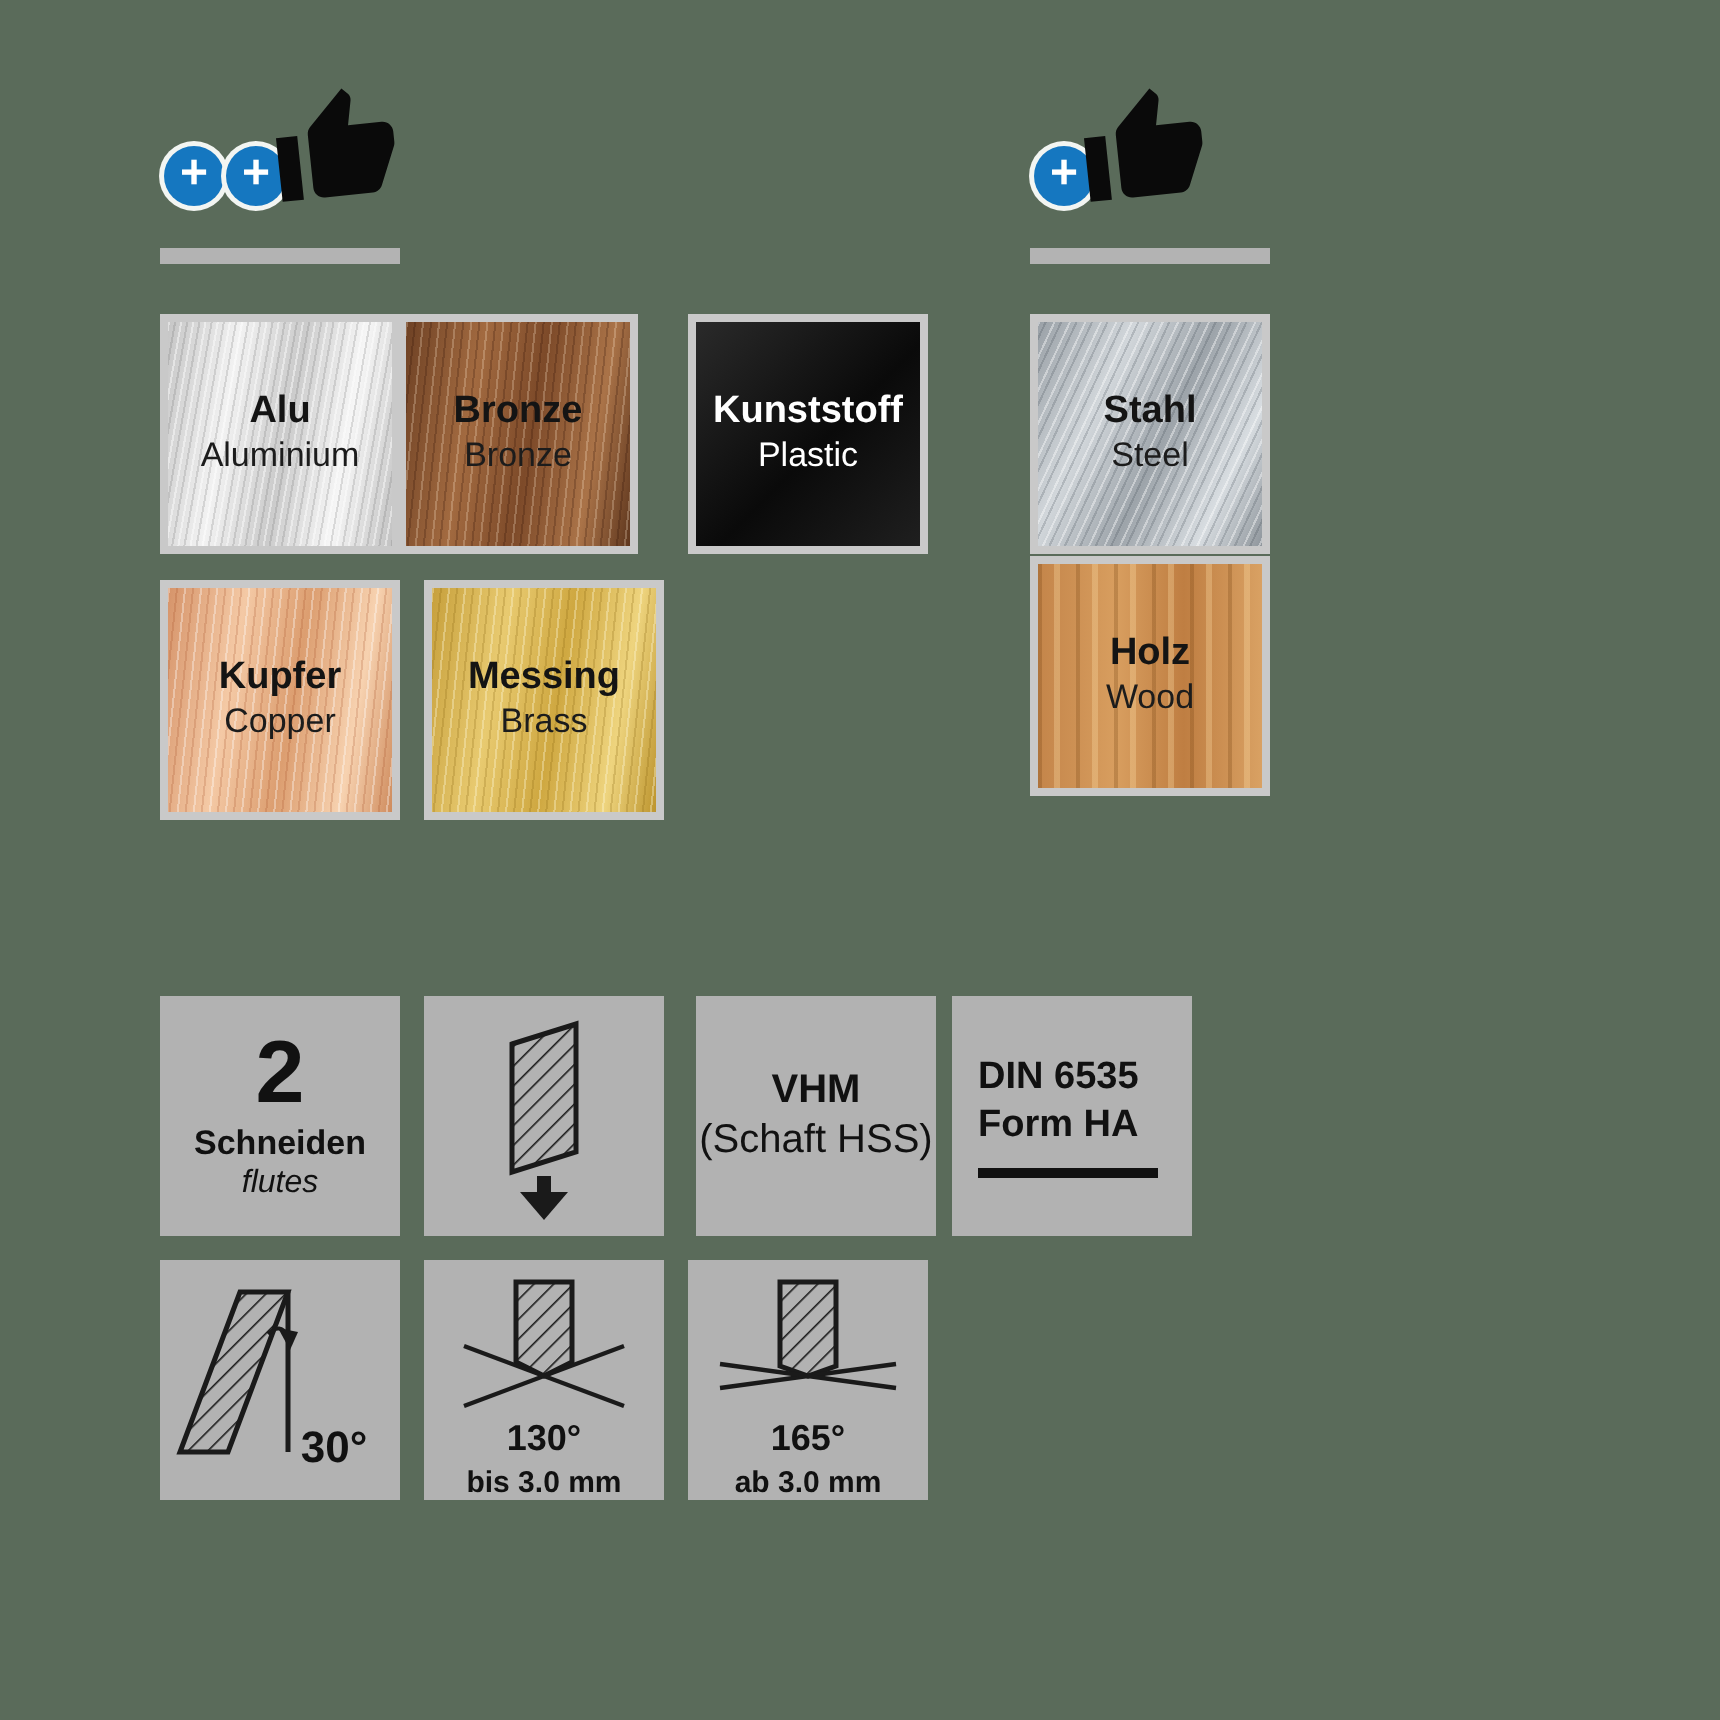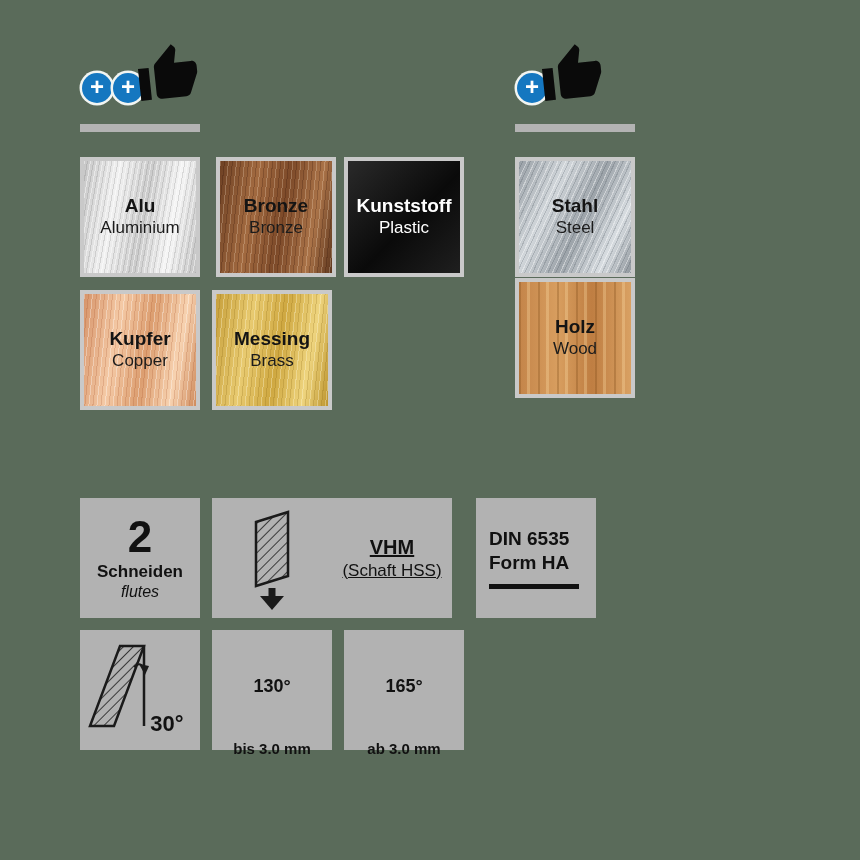--- a/index.html
+++ b/index.html
@@ -54,27 +54,27 @@
   
   .spec {
     background:#b2b2b2; color:#111;
     display:flex; flex-direction:column; align-items:center; justify-content:center; text-align:center;
   }
   .flute-num   { font-size:44px; font-weight:bold; line-height:1; }
   .flute-label { font-size:17px; font-weight:bold; margin-top:3px; }
   .flute-sub   { font-size:16px; margin-top:1px;font-style:italic; }
 
   .vhm-title { font-size:20px; font-weight:bold; }
-  .vhm-sub   { font-size:17px; margin-top:2px; }
+  .vhm-sub   { font-size:20px; margin-top:2px; }
 
   .din { align-items:flex-start; padding-left:13px; padding-right:22px; }
   .din-line { font-size:19px; font-weight:bold; line-height:1.25; text-align:left; }
   .din-bar  { width:90px; height:5px; background:#111; margin-top:9px; }
 
-  .point-tile { justify-content:space-between; padding-top:6px;gap:40px; }
+  .point-tile { justify-content:flex-end; padding-top:6px; }
   .angle-val  { font-size:18px; font-weight:bold; line-height:1; margin-top:1px; }
   .angle-note { font-size:15px; font-weight:bold; margin-top:5px; }
 
   .svg-angle { font-family:"Liberation Sans", sans-serif; font-size:22px; font-weight:bold; fill:#111; }
 </style>
 </head>
 <body>
 
 <div class="stage">
 
@@ -109,21 +109,21 @@
     </svg>
   </div>
   <div class="divider" style="left:515px; top:124px;"></div>
 
   <div class="tile material" style="left:80px; top:157px;">
     <div class="tile-inner tex-alu">
       <div class="m-title">Alu</div>
       <div class="m-sub">Aluminium</div>
     </div>
   </div>
-  <div class="tile material" style="left:216px; top:157px;">
+  <div class="tile material" style="left:199px; top:157px;">
     <div class="tile-inner tex-bronze">
       <div class="m-title">Bronze</div>
       <div class="m-sub">Bronze</div>
     </div>
   </div>
   <div class="tile material" style="left:344px; top:157px;">
     <div class="tile-inner tex-plastic">
       <div class="m-title">Kunststoff</div>
       <div class="m-sub">Plastic</div>
     </div>
@@ -161,21 +161,21 @@
   </div>
 
   <div class="tile spec" style="left:212px; top:498px;">
     <svg width="120" height="120" viewBox="0 0 120 120">
       <polygon points="44,24 76,14 76,78 44,88" fill="url(#hatch)" stroke="#1a1a1a" stroke-width="2.5"></polygon>
       <rect x="56.5" y="90" width="7" height="8" fill="#1a1a1a"></rect>
       <polygon points="48,98 72,98 60,112" fill="#1a1a1a"></polygon>
     </svg>
   </div>
 
-  <div class="tile spec" style="left:332px; top:498px;text-decoration:underline;">
+  <div class="tile spec" style="left:348px; top:498px;">
     <div class="vhm-title">VHM</div>
     <div class="vhm-sub">(Schaft HSS)</div>
   </div>
 
   <div class="tile spec din" style="left:476px; top:498px;">
     <div class="din-line">DIN 6535</div>
     <div class="din-line">Form HA</div>
     <div class="din-bar"></div>
   </div>
 

